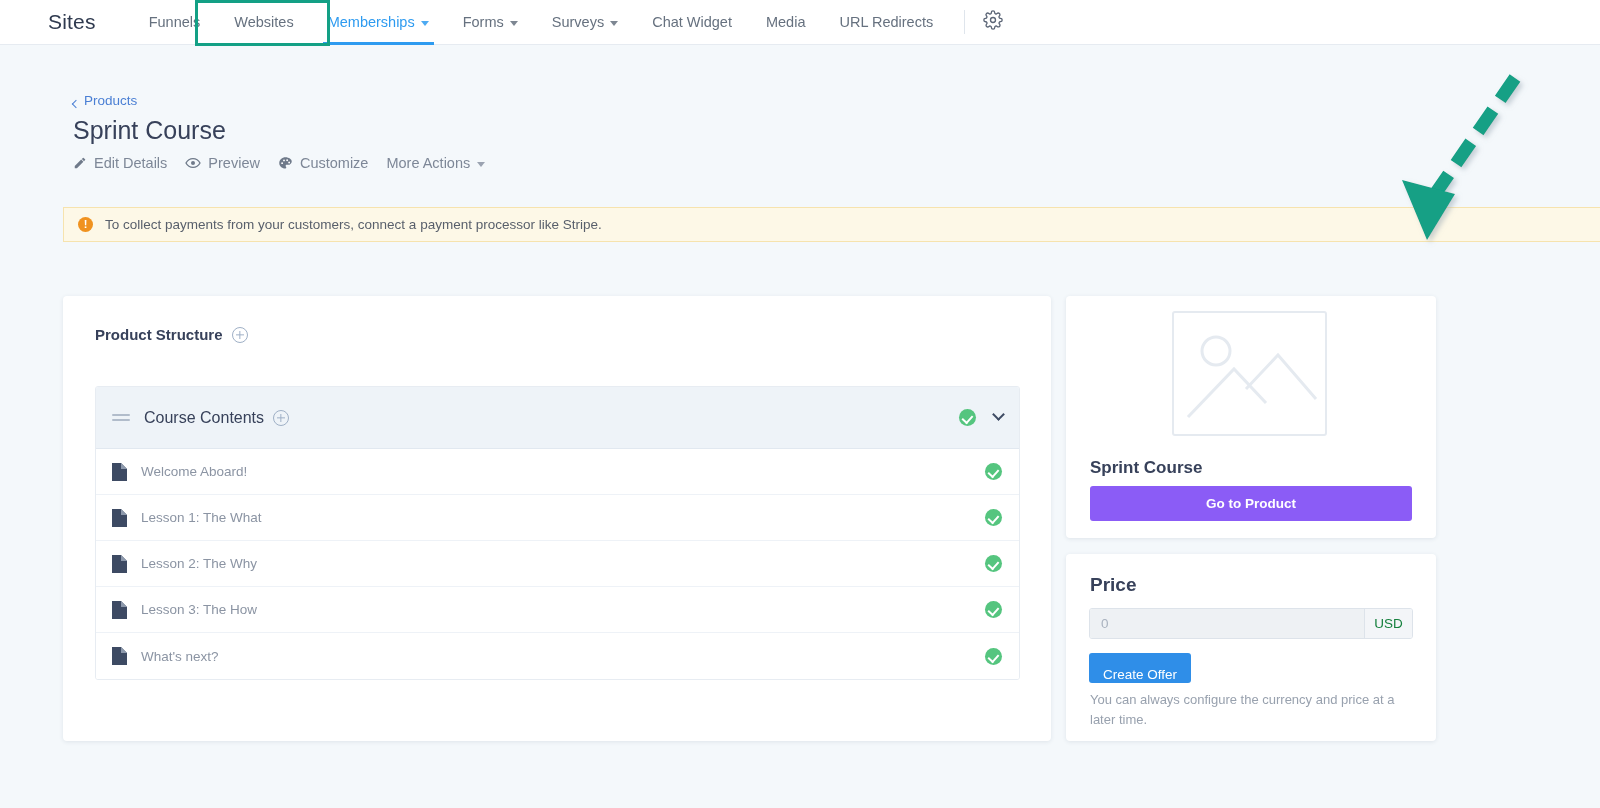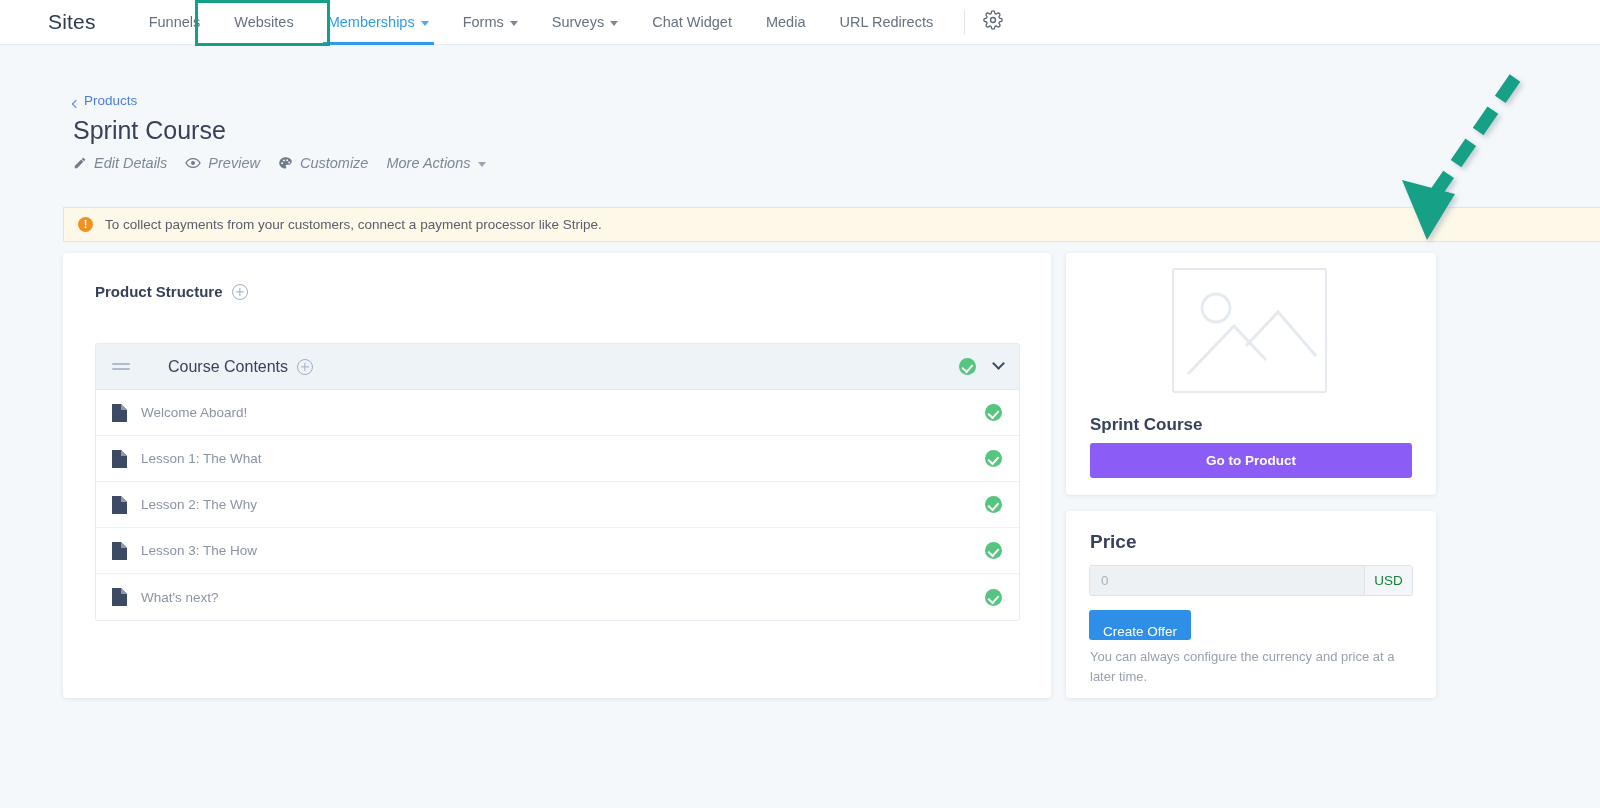--- a/index.html
+++ b/index.html
@@ -65,21 +65,21 @@
     border-left: 1.6px solid #4a7fd4; border-bottom: 1.6px solid #4a7fd4;
     transform: rotate(45deg); margin-right: 1px; position: relative; top: -1px;
   }
   .page-title {
     position: absolute; left: 73px; top: 116px;
     font-size: 25px; color: #37415a; font-weight: 400;
   }
   .actions {
     position: absolute; left: 73px; top: 155px;
     display: flex; align-items: flex-start; gap: 18px;
-    font-size: 14.5px; color: #7d8797; font-style: italic;
+    font-size: 14.5px; color: #7d8797;
   }
   .action { display: flex; align-items: center; gap: 7px; cursor: pointer; white-space: nowrap; }
   .action svg { display: block; }
 
   
   .banner {
     position: absolute; left: 63px; top: 207px;
     width: 1537px; height: 35px;
     background: #fdf8e7;
     border: 1px solid #f6e3ae;
@@ -92,20 +92,21 @@
     font-size: 11px; font-weight: bold;
     display: flex; align-items: center; justify-content: center;
     line-height: 1; flex: none;
   }
   .banner-text { font-size: 13.5px; color: #585f6b; }
 
   
   .card {
     background: #fff; border-radius: 4px;
     box-shadow: 0 1px 4px rgba(40,60,90,.10);
+    margin-top: 43px;
   }
   .main-card {
     position: absolute; left: 63px; top: 253px;
     width: 988px; height: 445px;
   }
   .ps-title {
     position: absolute; left: 32px; top: 30px;
     font-size: 15px; color: #37415a; font-weight: bold;
     display: flex; align-items: center; gap: 9px;
   }
@@ -120,24 +121,23 @@
   .plus-circle::before { left: 3px; right: 3px; top: 50%; height: 1.3px; transform: translateY(-50%); }
   .plus-circle::after  { top: 3px; bottom: 3px; left: 50%; width: 1.3px; transform: translateX(-50%); }
 
   .section-wrap {
     position: absolute; left: 32px; top: 90px;
     width: 925px;
     border: 1px solid #e7ecf2; border-radius: 3px;
     overflow: hidden;
   }
   .section-head {
-    height: 46px; background: #eef3f8;
+    height: 62px; background: #eef3f8;
     display: flex; align-items: center; padding: 0 16px;
     border-bottom: 1px solid #e1e8f0;
-    gap: 24px;
   }
   .drag-handle { width: 18px; display: flex; flex-direction: column; gap: 3px; cursor: grab; margin-right: 14px; }
   .drag-handle i { display: block; height: 2px; background: #b1bccb; border-radius: 1px; }
   .section-title {
     font-size: 16px; color: #37415a;
     display: flex; align-items: center; gap: 9px;
   }
   .section-right { margin-left: auto; display: flex; align-items: center; gap: 18px; }
 
   .check {

